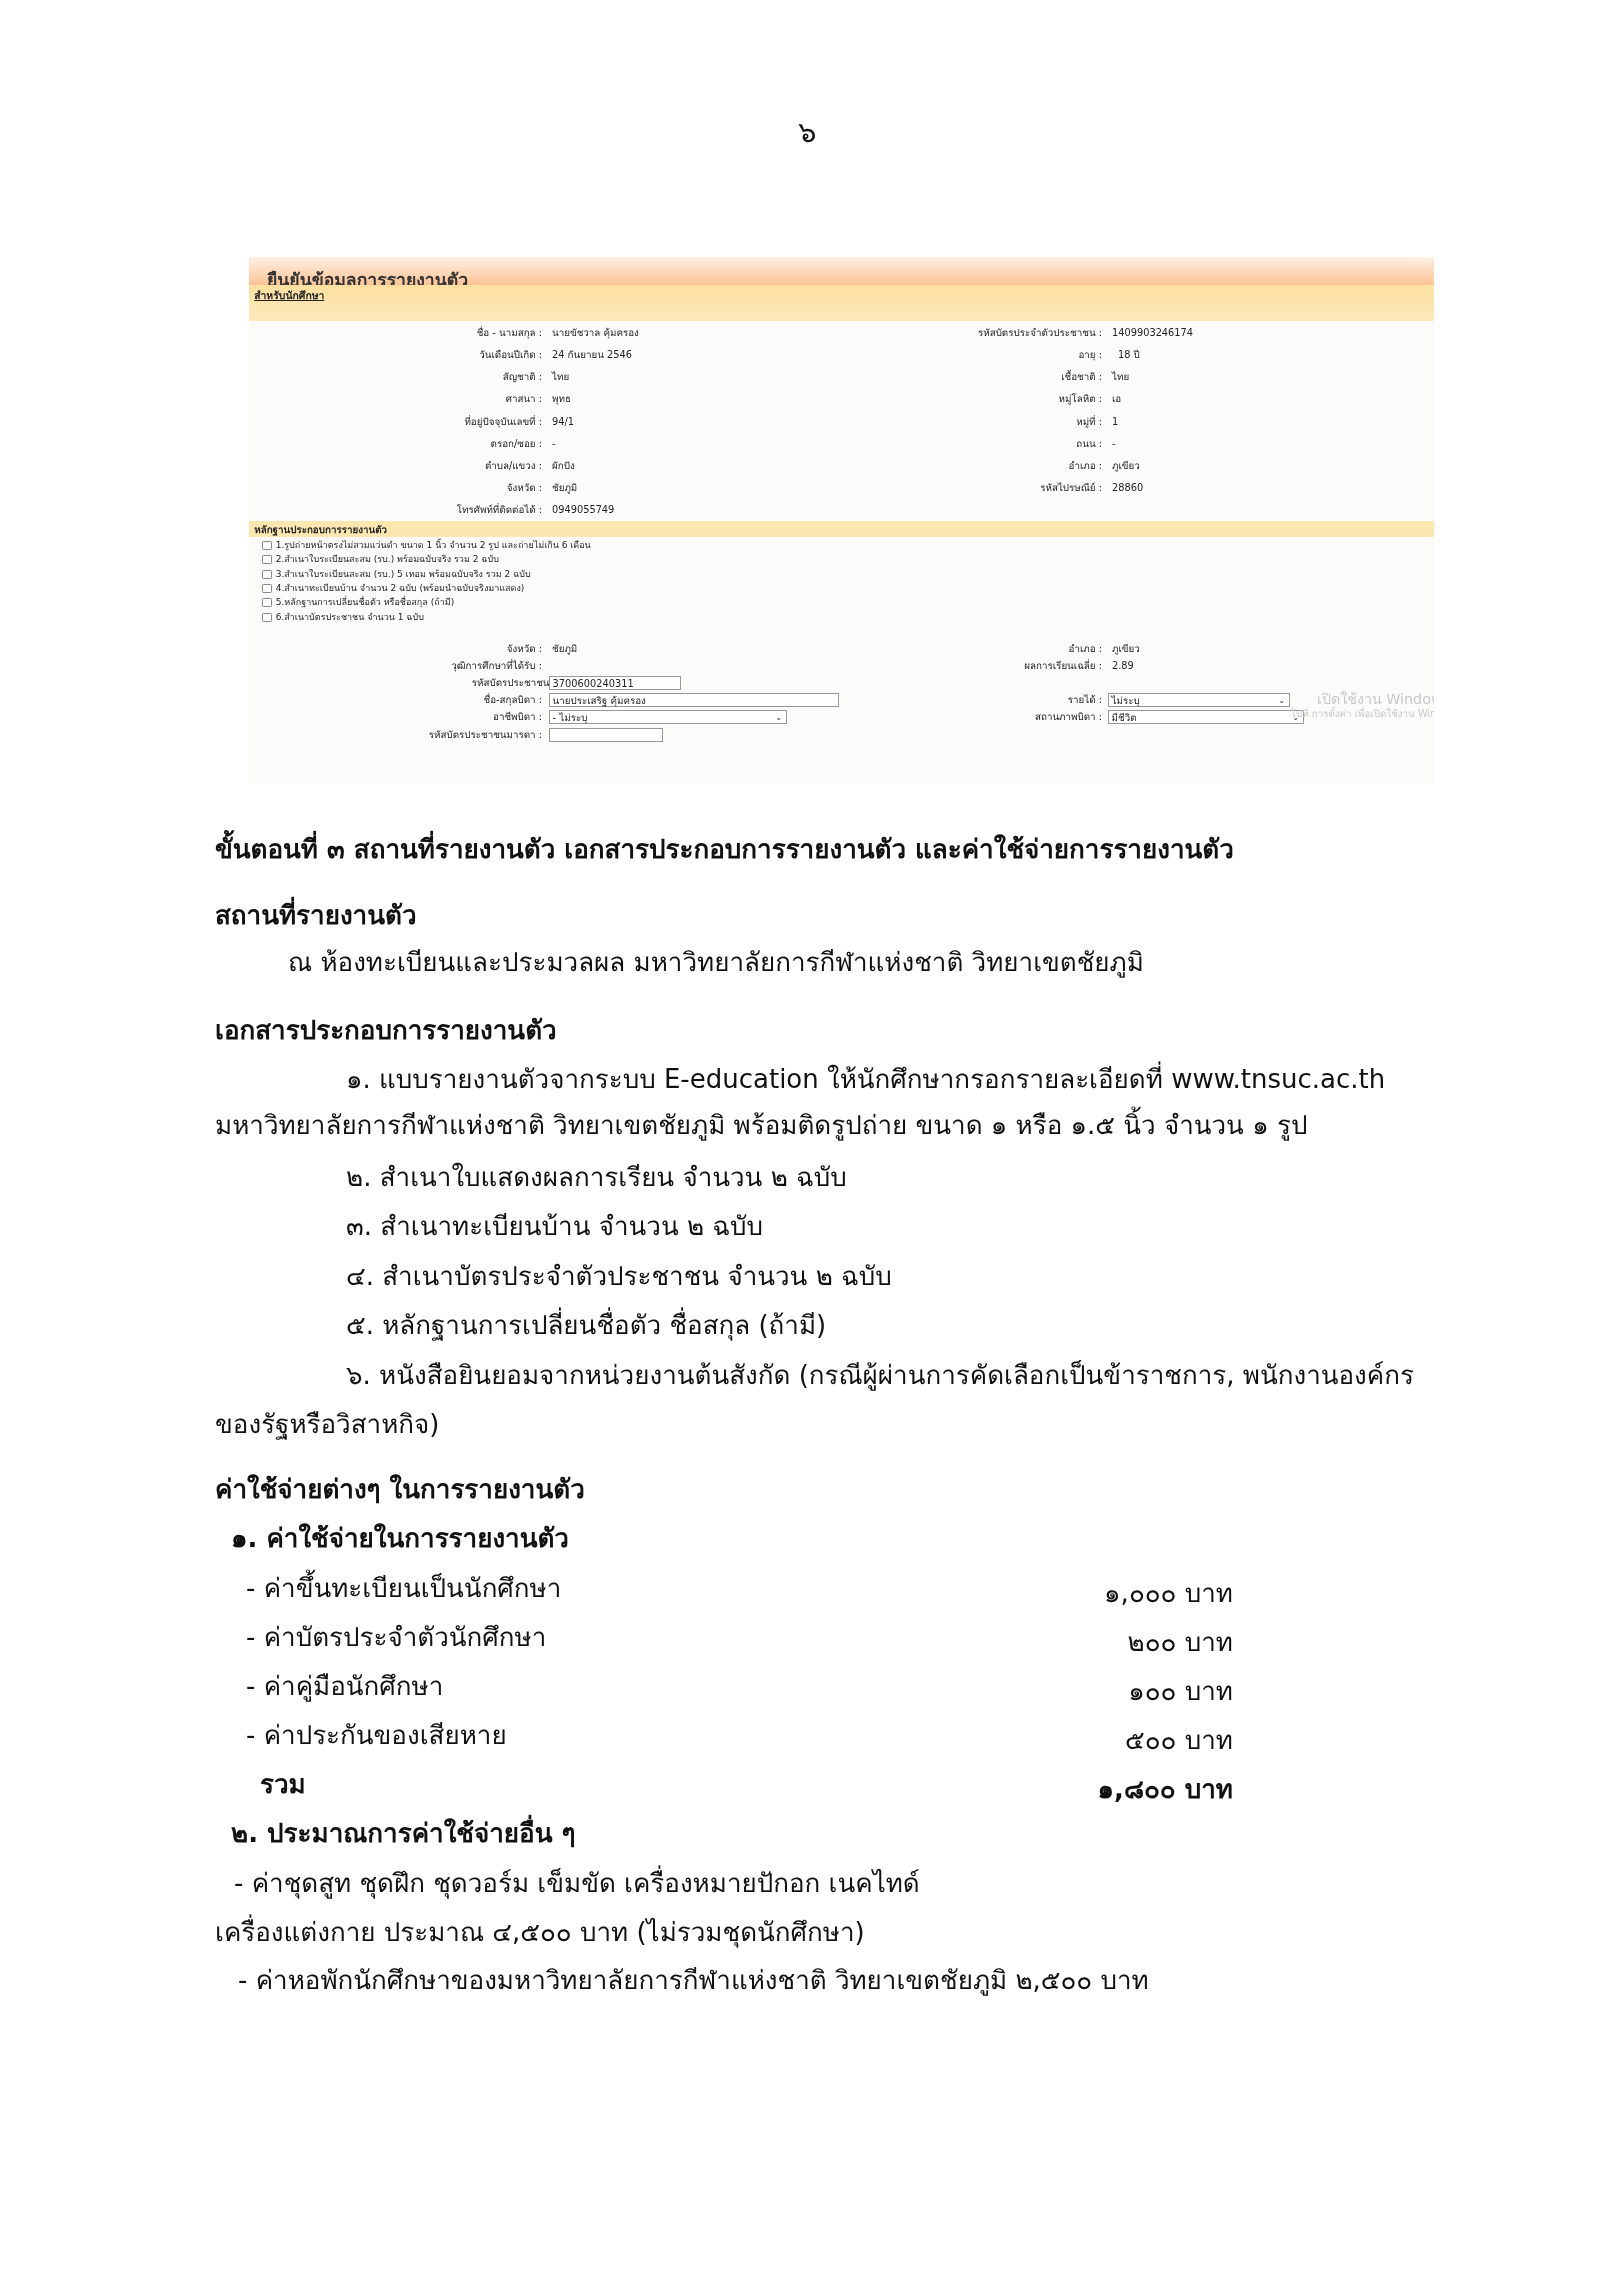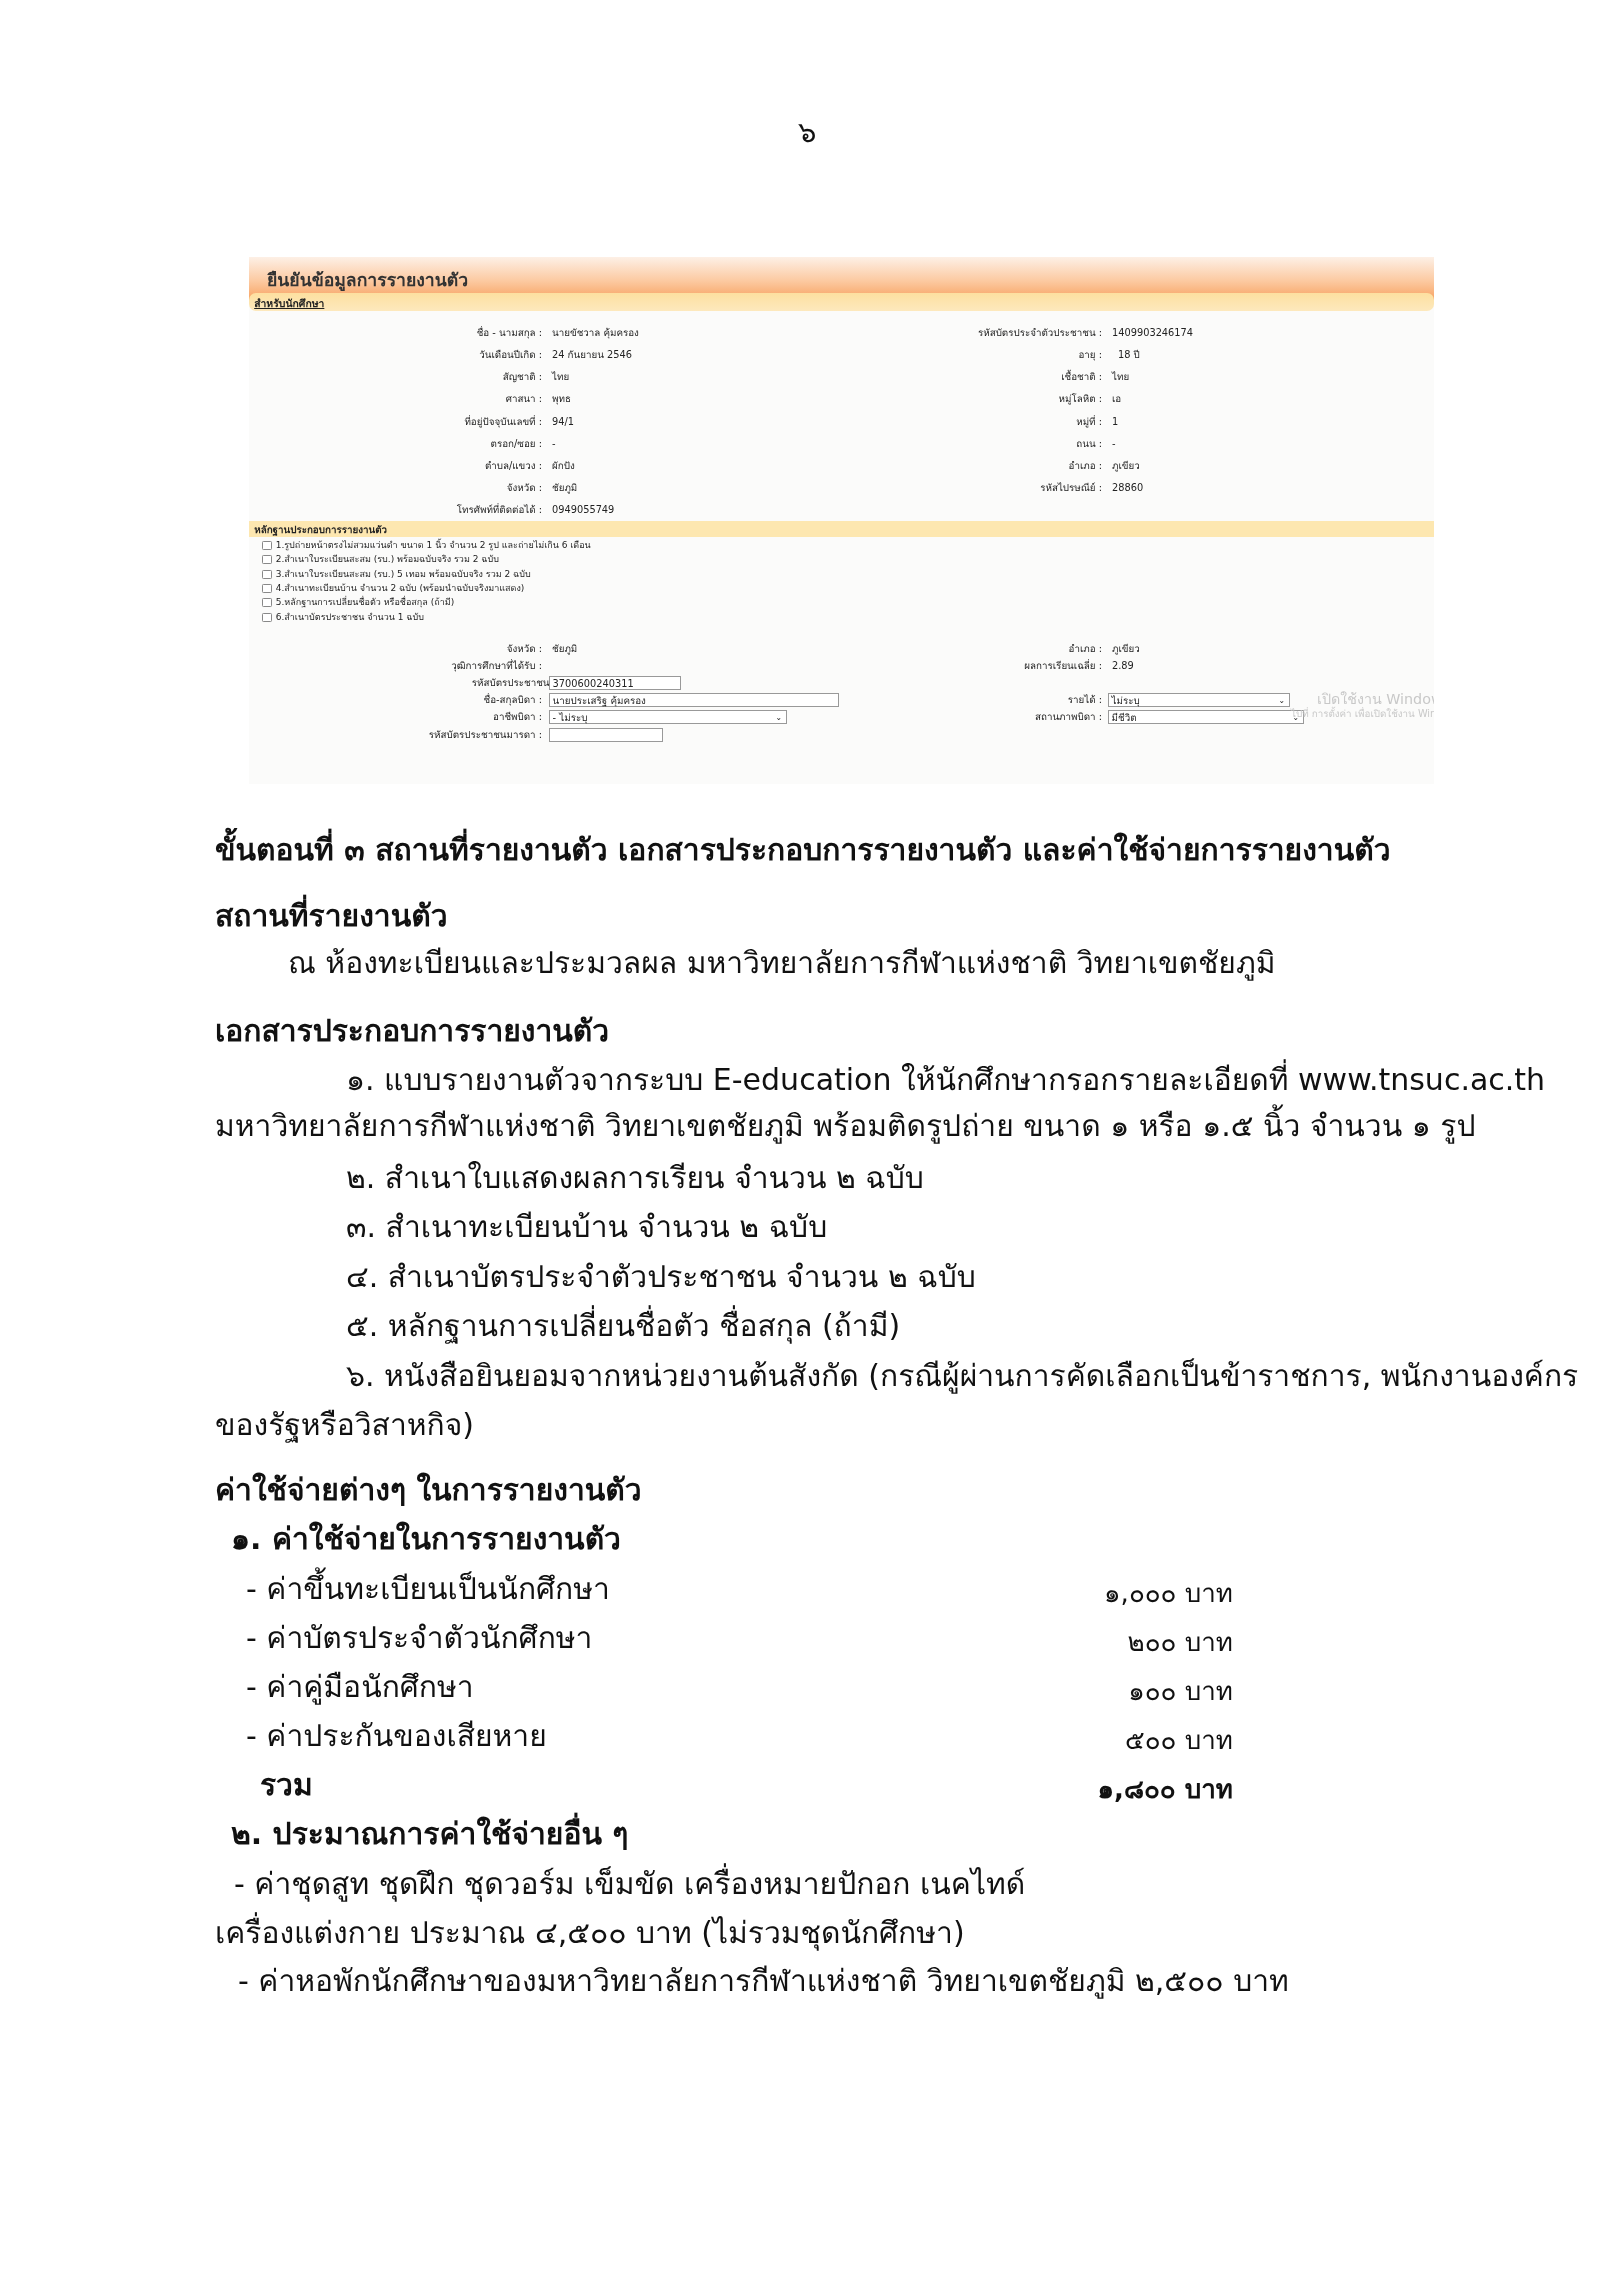--- a/index.html
+++ b/index.html
@@ -17,23 +17,22 @@
     background: #fbfbfa; overflow: hidden;
   }
   .shot-header {
     position: absolute; left: 0; top: 0; width: 100%; height: 44px;
     background: linear-gradient(to bottom, #fdf0e6 0%, #fcc9a0 55%, #f7a05e 100%);
   }
   .shot-title {
     position: absolute; left: 18px; top: 9px; font-size: 17.6px; font-weight: bold; color: #333;
   }
   .shot-sub {
-    position: absolute; left: 0; top: 36px; width: 100%; height: 18px;
+    position: absolute; left: 0; top: 28px; width: 100%; height: 36px;
     background: linear-gradient(to bottom, #fde0a0, #fde9bd);
-    border-radius: 7px;
   }
   .shot-sub-label {
     position: absolute; left: 5.2px; top: 2px; font-size: 10.4px; text-decoration: underline; font-weight: bold; color: #222;
   }
   .row { position: absolute; font-size: 9.8px; color: #222; height: 14.3px; line-height: 14.3px; white-space: nowrap; }
   .lbl { position: absolute; text-align: center; }
   .val { position: absolute; }
   .section-bar {
     position: absolute; left: 0; width: 100%; height: 15.6px; background: #fde7b0;
   }
@@ -45,21 +44,21 @@
   }
   .field {
     position: absolute; height: 14.3px; border: 0.7px solid #999; background: #fff;
     font-size: 9.8px; line-height: 14.3px; padding: 0 2.6px; box-sizing: border-box; color: #222;
   }
   .select-arrow { position: absolute; right: 3.9px; top: 0; font-size: 7.8px; }
   .watermark {
     position: absolute; font-size: 14.3px; color: #c8c8c8; white-space: nowrap;
   }
   
-  .doc { position: absolute; font-size: 30px; line-height: 33px; white-space: nowrap; color: #111; }
+  .doc { position: absolute; font-size: 26px; line-height: 33px; white-space: nowrap; color: #111; }
   .bold { font-weight: bold; }
   .amount { position: absolute; font-size: 26px; white-space: nowrap; text-align: right; width: 208px; }
 </style>
 </head>
 <body>
 
 <div class="page-number">๖</div>
 
 <div class="shot">
   <div class="shot-header">

